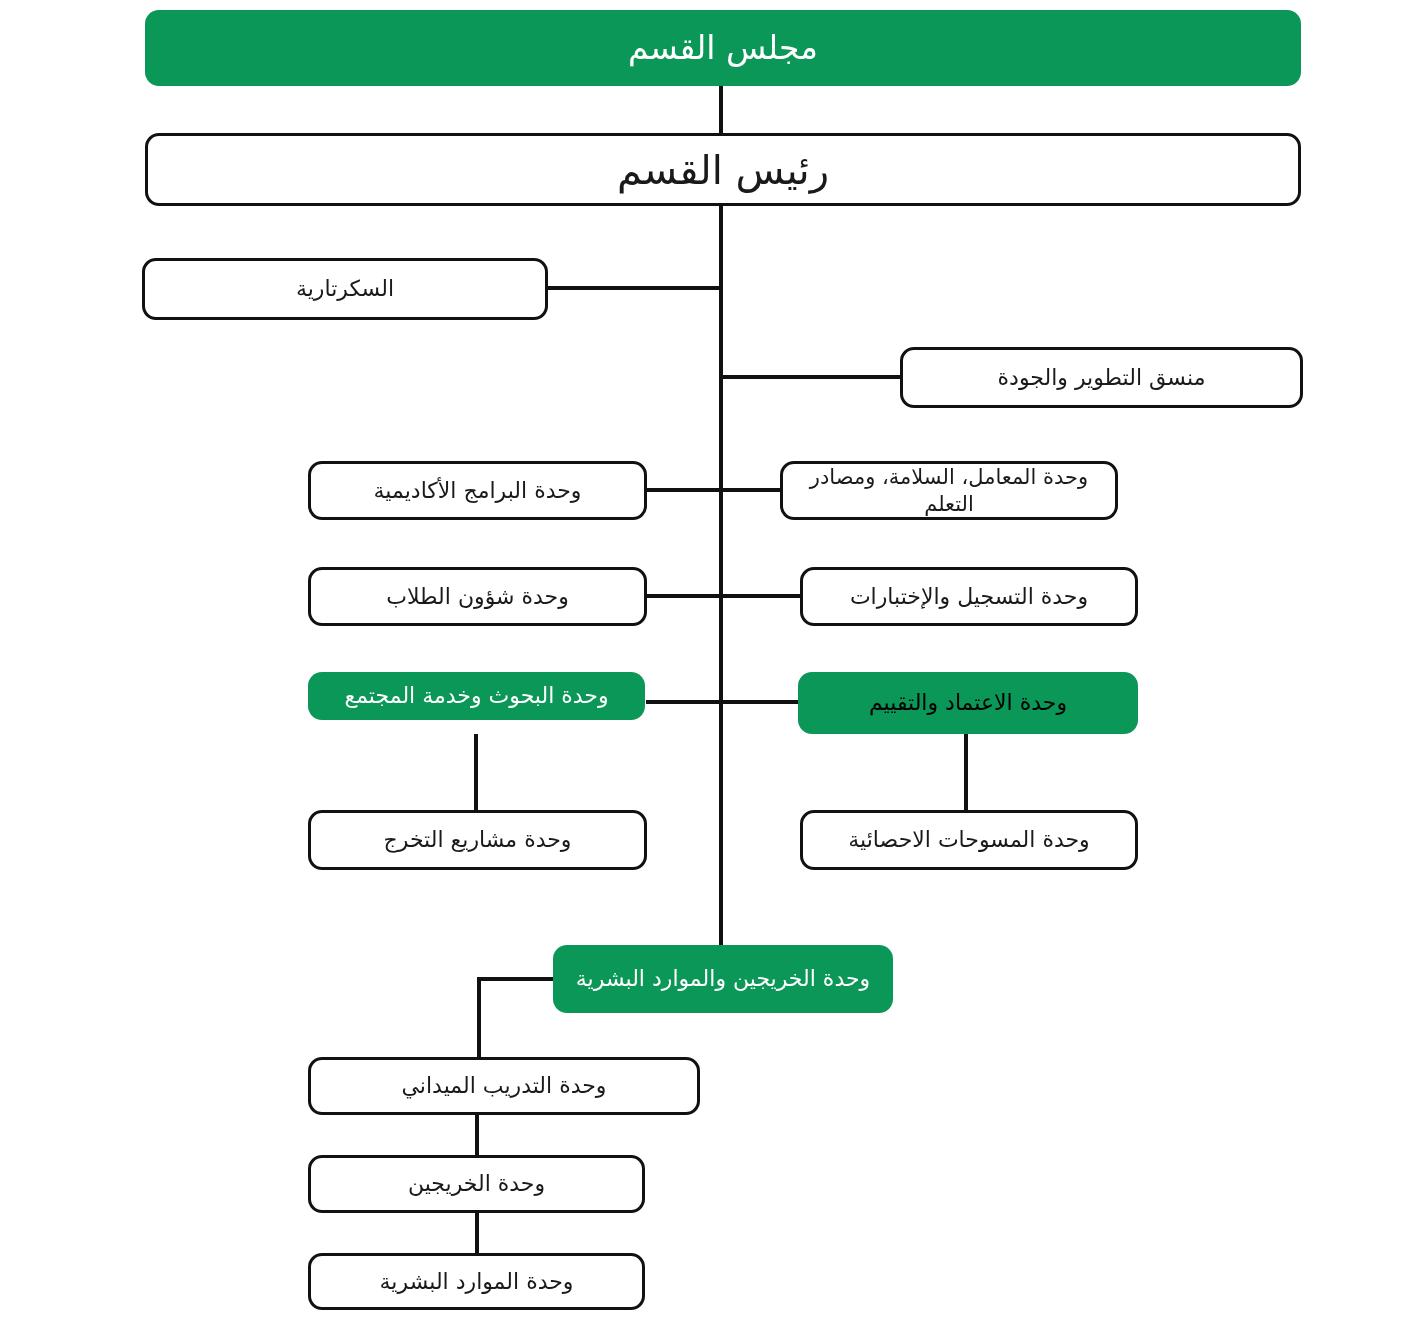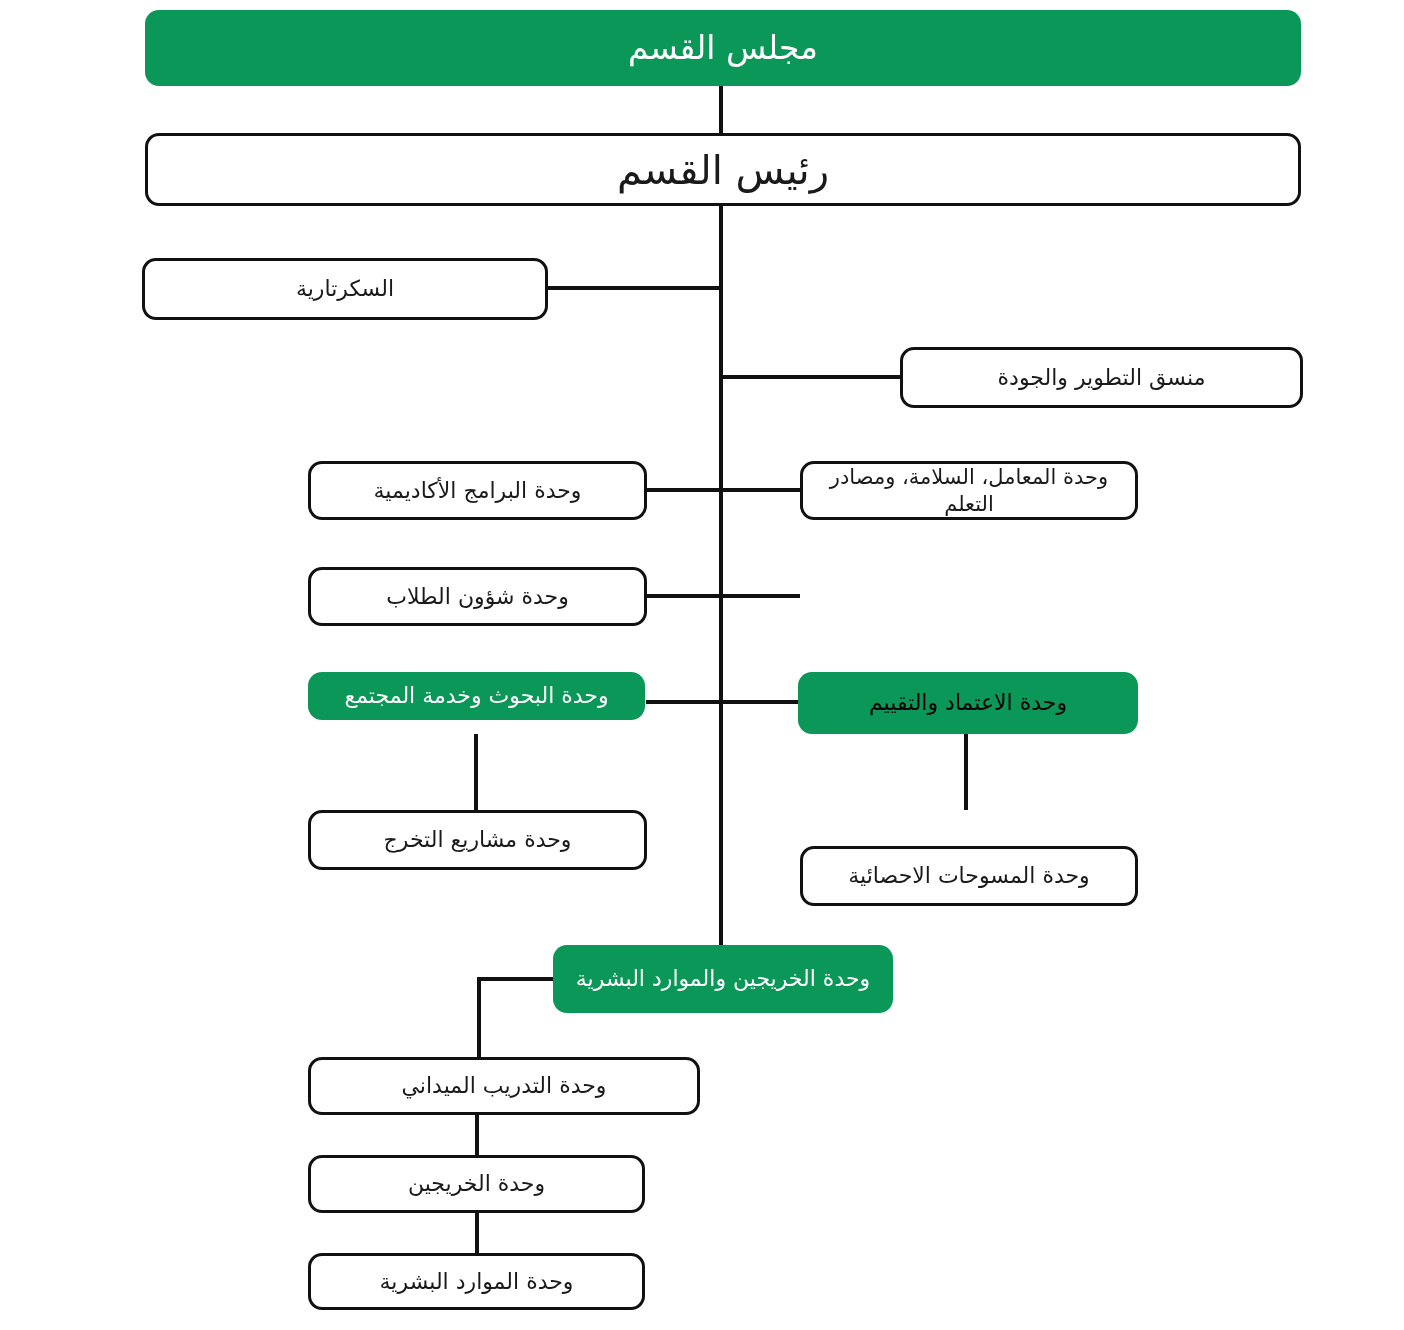--- a/index.html
+++ b/index.html
@@ -76,32 +76,33 @@
   <div class="node green title" style="left: 145px; top: 10px; width: 1156px; height: 76px; background: rgb(11, 151, 87); color: rgb(255, 255, 255);">مجلس القسم</div>
 
   <div class="node subtitle" style="left:145px; top:133px; width:1156px; height:73px;">رئيس القسم</div>
 
   <div class="node" style="left:142px; top:258px; width:406px; height:62px;">السكرتارية</div>
 
   <div class="node" style="left:900px; top:347px; width:403px; height:61px;">منسق التطوير والجودة</div>
 
   <div class="node" style="left:308px; top:461px; width:339px; height:59px;">وحدة البرامج الأكاديمية</div>
 
-  <div class="node" style="left:800px; top:461px; width:338px; height:59px; font-size:21px;">وحدة المعامل، السلامة، ومصادر التعلم</div>
+  <div class="node" style="left:780px; top:461px; width:338px; height:59px; font-size:21px;">وحدة المعامل، السلامة، ومصادر التعلم</div>
 
   <div class="node" style="left:308px; top:567px; width:339px; height:59px;">وحدة شؤون الطلاب</div>
 
+  <div class="node" style="left:800px; top:567px; width:338px; height:59px;">وحدة التسجيل والإختبارات</div>
 
   <div class="node green" style="left: 308px; top: 672px; width: 337px; height: 48px; background: rgb(11, 151, 87); color: rgb(255, 255, 255);">وحدة البحوث وخدمة المجتمع</div>
 
   <div class="node green" style="left: 798px; top: 672px; width: 340px; height: 62px; background: rgb(11, 151, 87); color: #000000;">وحدة الاعتماد والتقييم</div>
 
   <div class="node" style="left:308px; top:810px; width:339px; height:60px;">وحدة مشاريع التخرج</div>
 
-  <div class="node" style="left:800px; top:810px; width:338px; height:60px;margin-top:36px;">وحدة المسوحات الاحصائية</div>
+  <div class="node" style="left:800px; top:810px; width:338px; height:60px;">وحدة المسوحات الاحصائية</div>
 
   <div class="node green" style="left: 553px; top: 945px; width: 340px; height: 68px; background: rgb(11, 151, 87); color: rgb(255, 255, 255);">وحدة الخريجين والموارد البشرية</div>
 
   <div class="node" style="left:308px; top:1057px; width:392px; height:58px;">وحدة التدريب الميداني</div>
 
   <div class="node" style="left:308px; top:1155px; width:337px; height:58px;">وحدة الخريجين</div>
 
   <div class="node" style="left:308px; top:1253px; width:337px; height:57px;">وحدة الموارد البشرية</div>
 
 </div>

